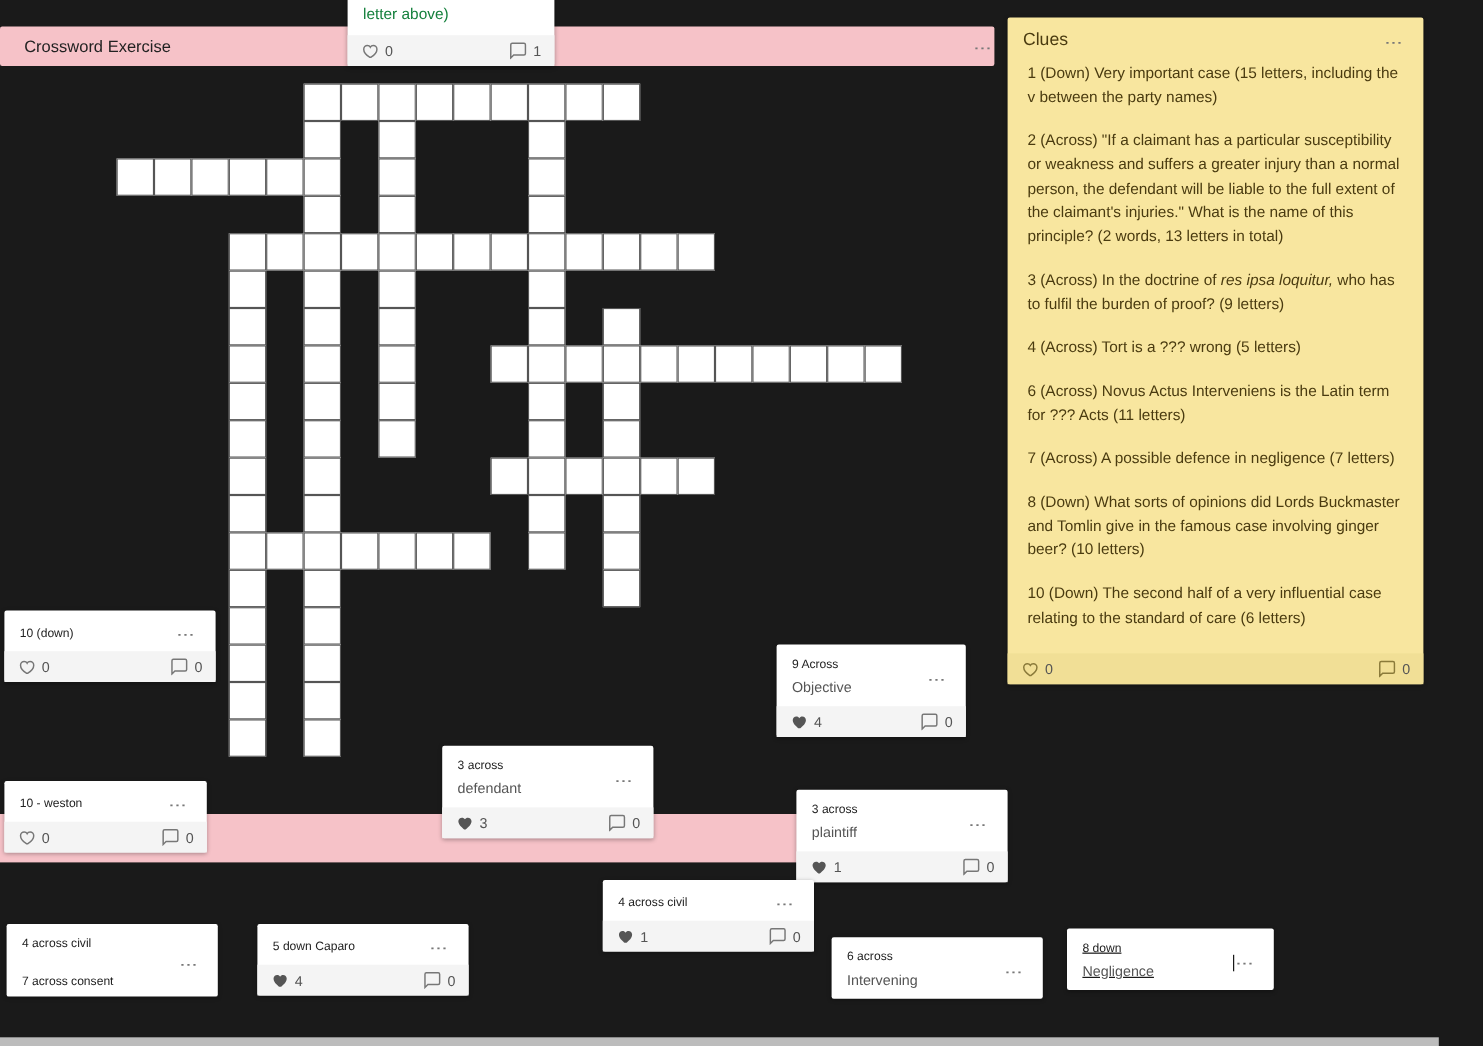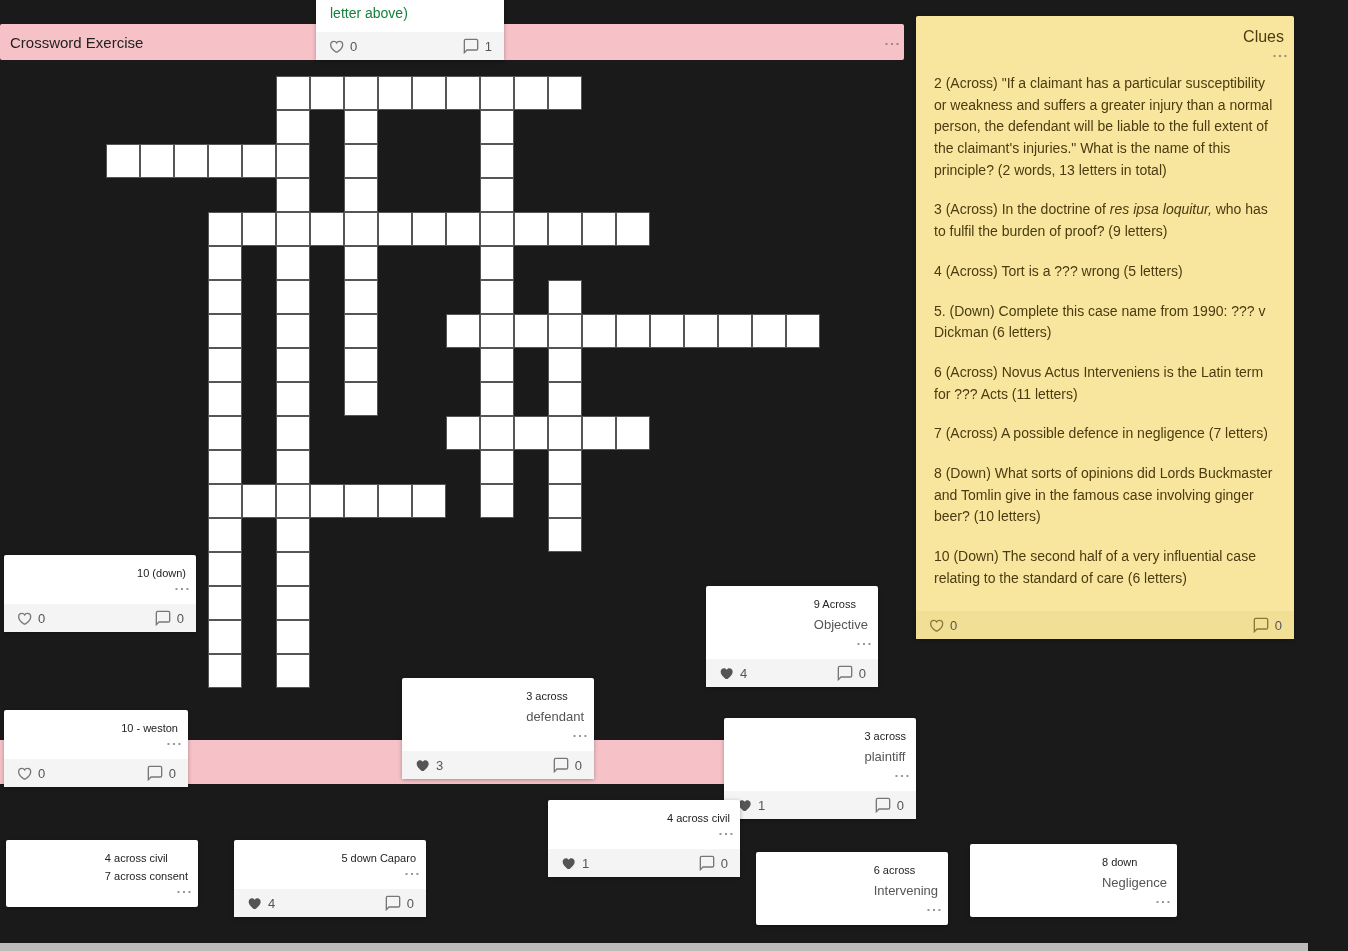--- a/index.html
+++ b/index.html
@@ -15,23 +15,22 @@
       background: #fff;
       border-radius: 2px;
       box-shadow: 0 1px 4px rgba(0,0,0,0.3);
       position: absolute;
     }
     .card-pink { background: #f6c2c8; }
     .card-yellow { background: #f8e69f; }
     .card-head {
       display: flex;
       justify-content: space-between;
-      align-items: flex-end;
-      padding: 12px 10px 8px 14px;
-      flex-direction: column;
+      align-items: center;
+      padding: 12px 24px 8px 14px;
     }
     .card-head-col {
       display: flex;
       flex-direction: column;
       flex: 1;
     }
     .card-title {
       font-size: 11px;
       color: #222;
     }
@@ -72,21 +71,21 @@
     
     .cw { position:absolute; top:76px; left:106px;}
     .row { display:flex; height:34px;}
     .cell { width:34px; height:34px; }
     .w { background:#fff; border:1px solid #555; }
     .b { background:transparent; }
   </style>
 </head>
 <body>
 
-<div class="card card-pink" style="top:24px;left:0;width:904px;height:36px;box-shadow:none;display:flex;align-items:center;padding-left:10px;">
+<div class="card card-pink" style="top:24px;left:0;width:904px;height:36px;box-shadow:none;display:flex;align-items:center;padding-left:22px;">
   <span style="font-size:15px;color:#222;">Crossword Exercise</span>
   <span style="flex:1"></span>
   <span class="menu-dots" style="padding-right:8px;">⋮</span>
 </div>
 
 <div class="card" style="top:-30px;left:316px;width:188px;">
   <div style="padding:34px 12px 10px 14px;">
     <span style="font-size:14px;color:#15803d;">letter above)</span>
   </div>
   <div class="card-footer">
@@ -508,21 +507,21 @@
           </svg></span>
       <span>0</span>
     </div>
   </div>
 </div>
 
 <div class="card" style="top:840px;left:6px;width:192px;">
   <div class="card-head">
     <div class="card-head-col">
       <span class="card-title">4 across civil</span>
-      <span class="card-title" style="margin-top:6px;">7 across consent</span>
+      <span class="card-title" style="margin-top:22px;">7 across consent</span>
     </div>
     <span class="menu-dots">⋮</span>
   </div>
 </div>
 
 <div class="card" style="top:840px;left:234px;width:192px;">
   <div class="card-head">
     <div class="card-head-col">
         <span class="card-title">5 down Caparo</span>
       </div>
@@ -547,42 +546,42 @@
 <div class="card" style="top:852px;left:756px;width:192px;">
   <div class="card-head">
     <div class="card-head-col">
       <span class="card-title">6 across</span>
       <span class="card-body-text">Intervening</span>
     </div>
     <span class="menu-dots">⋮</span>
   </div>
 </div>
 
-<div class="card" style="top:844px;left:970px;width:207px;">
+<div class="card" style="top:844px;left:970px;width:188px;text-decoration:underline;">
   <div class="card-head">
     <div class="card-head-col">
       <span class="card-title">8 down</span>
       <span class="card-body-text">Negligence</span>
     </div>
     <span class="menu-dots">⋮</span>
   </div>
 </div>
 
 <div class="card card-yellow" style="top:16px;left:916px;width:378px;">
   <div class="card-head" style="padding-bottom:0;">
     <div class="card-head-col">
         <span class="card-title" style="color:#4a3b10;font-size:16px;">Clues</span>
       </div>
     <span class="menu-dots">⋮</span>
   </div>
   <div class="clues-body" id="clues-body">
+      <p class="clue-p">1 (Down) Very important case (15 letters, including the v between the party names)</p>
       <p class="clue-p">2 (Across) "If a claimant has a particular susceptibility or weakness and suffers a greater injury than a normal person, the defendant will be liable to the full extent of the claimant's injuries." What is the name of this principle? (2 words, 13 letters in total)</p>
       <p class="clue-p">3 (Across) In the doctrine of <em>res ipsa loquitur,</em> who has to fulfil the burden of proof? (9 letters)</p>
       <p class="clue-p">4 (Across) Tort is a ??? wrong (5 letters)</p>
-      <p class="clue-p">5. (Down) Complete this case name from 1990: ??? v Dickman (6 letters)</p>
       <p class="clue-p">6 (Across) Novus Actus Interveniens is the Latin term for ??? Acts (11 letters)</p>
       <p class="clue-p">7 (Across) A possible defence in negligence (7 letters)</p>
       <p class="clue-p">8 (Down) What sorts of opinions did Lords Buckmaster and Tomlin give in the famous case involving ginger beer? (10 letters)</p>
       <p class="clue-p">10 (Down) The second half of a very influential case relating to the standard of care (6 letters)</p>
     </div>
   <div class="card-footer">
     <div class="footer-group">
       <span class="icon"><svg viewBox="0 0 24 24">
             <path d="M12 21s-8-5.3-8-11c0-2.8 2.2-5 5-5 1.7 0 3.2.9 4 2.3C13.8 5.9 15.3 5 17 5c2.8 0 5 2.2 5 5 0 5.7-8 11-8 11z" fill="none" stroke="#8a7a3a" stroke-width="2"></path>
           </svg></span>

